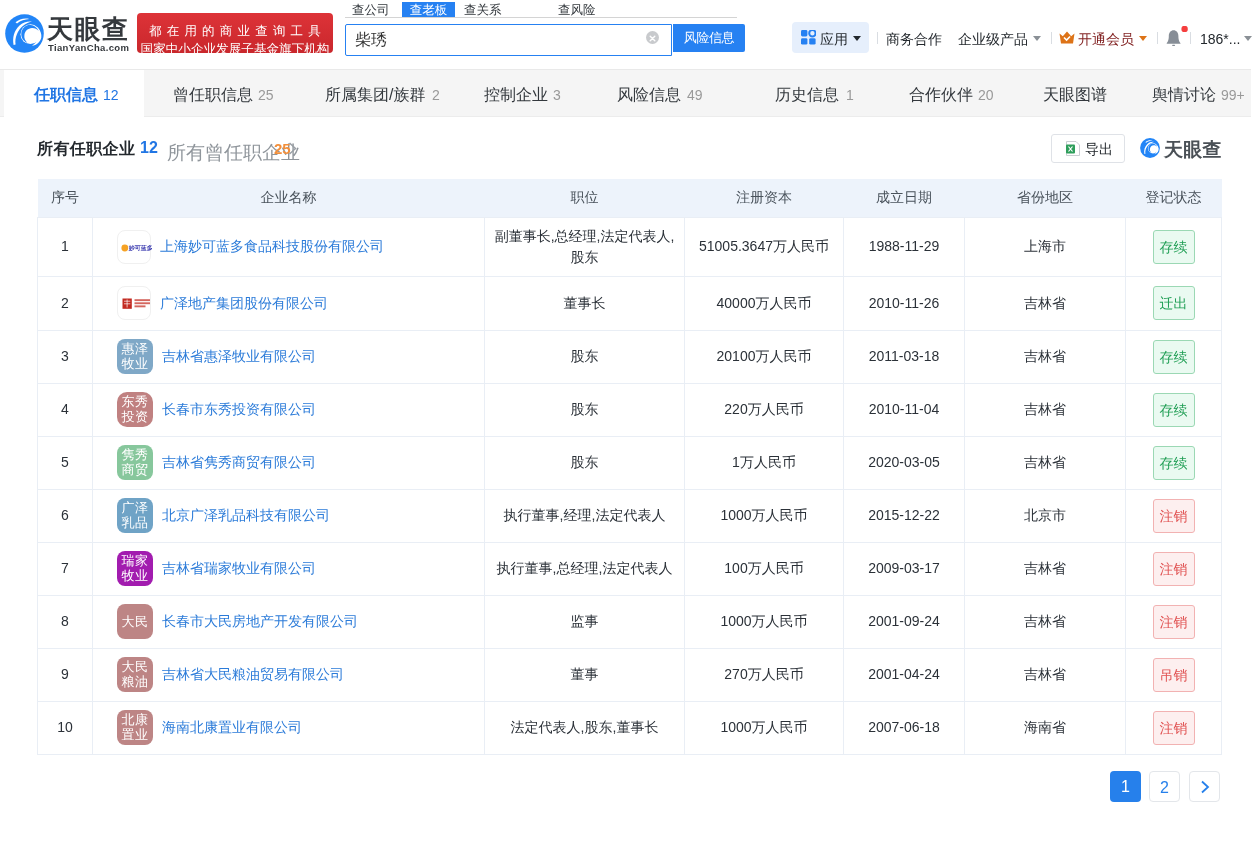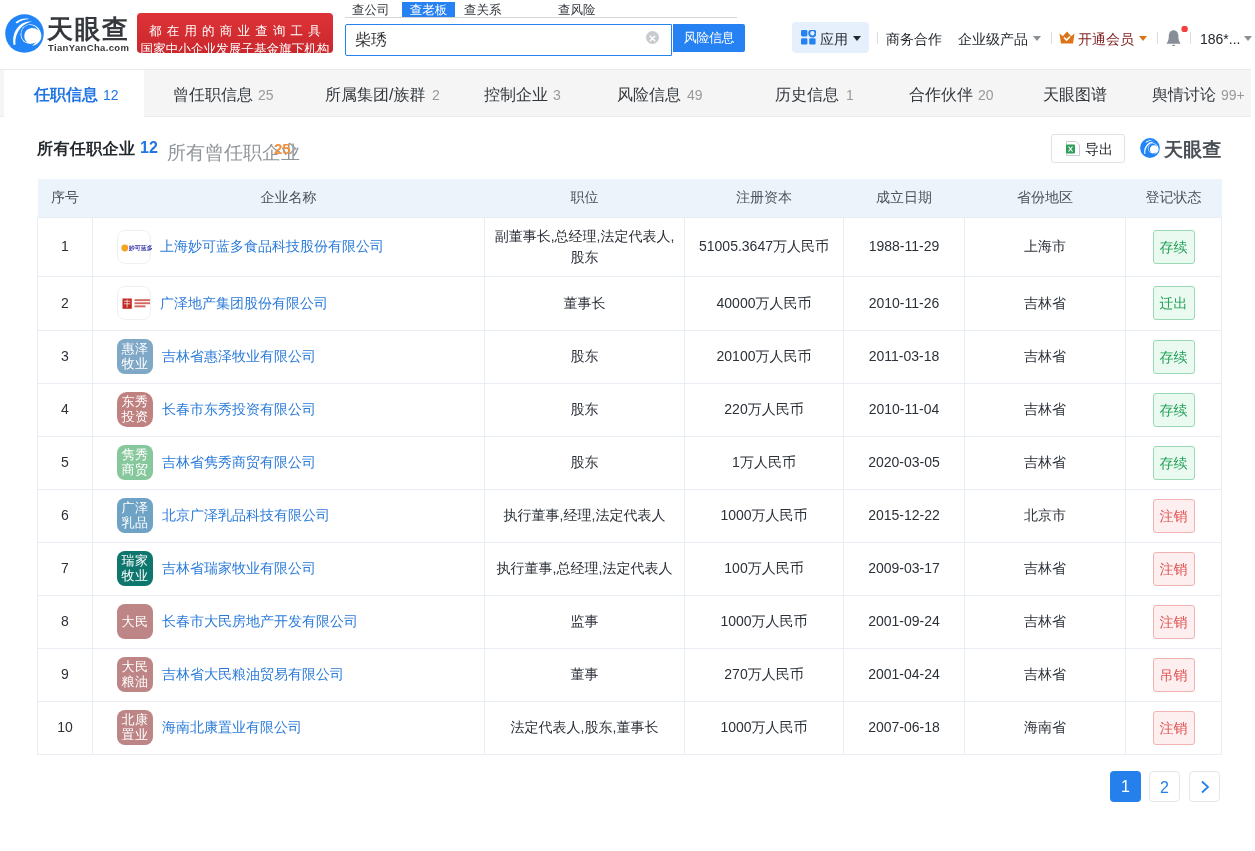--- a/index.html
+++ b/index.html
@@ -234,21 +234,21 @@
       <td>6</td>
       <td class="name"><span class="lgc" style="background:#6fa3c6;">广泽<br>乳品</span><span class="cname">北京广泽乳品科技有限公司</span></td>
       <td>执行董事,经理,法定代表人</td>
           <td>1000万人民币</td>
           <td>2015-12-22</td>
           <td>北京市</td>
           <td><span class="tag tagr">注销</span></td>
     </tr>
     <tr class="rx">
       <td>7</td>
-      <td class="name"><span class="lgc" style="background:#0f766e;font-family:Liberation Serif, serif;">瑞家<br>牧业</span><span class="cname">吉林省瑞家牧业有限公司</span></td>
+      <td class="name"><span class="lgc" style="background:#a21caf;font-family:Liberation Serif, serif;">瑞家<br>牧业</span><span class="cname">吉林省瑞家牧业有限公司</span></td>
       <td>执行董事,总经理,法定代表人</td>
           <td>100万人民币</td>
           <td>2009-03-17</td>
           <td>吉林省</td>
           <td><span class="tag tagr">注销</span></td>
     </tr>
     <tr class="rx">
       <td>8</td>
       <td class="name"><span class="lgc lgc1" style="background:#bd8585;">大民</span><span class="cname">长春市大民房地产开发有限公司</span></td>
       <td>监事</td>

